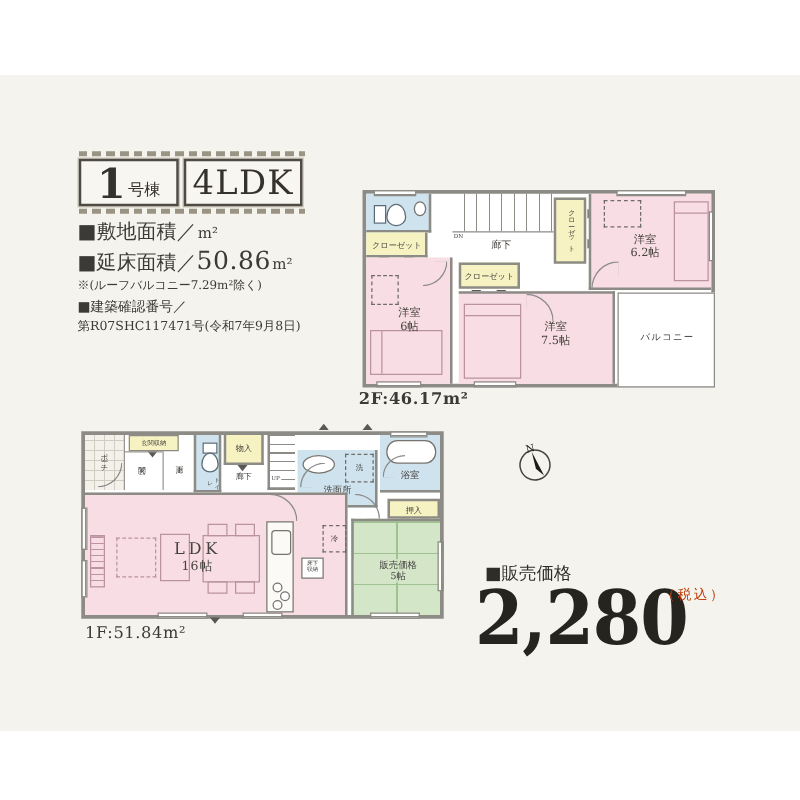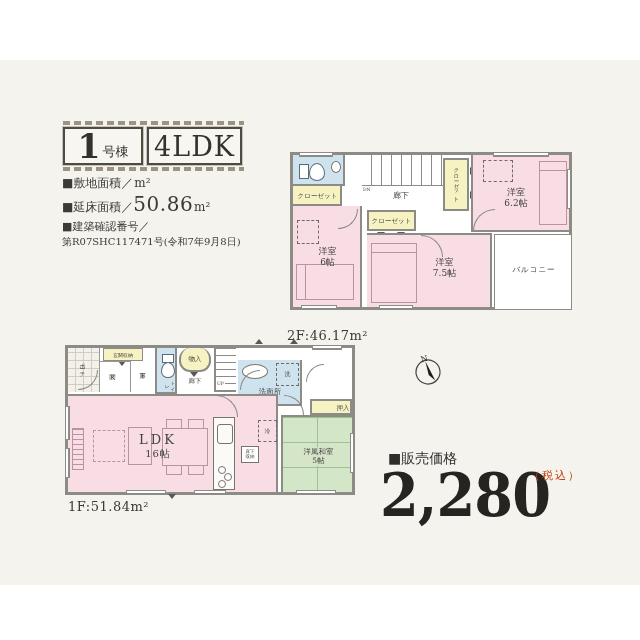--- a/index.html
+++ b/index.html
@@ -17,21 +17,21 @@
   .plates{display:flex;gap:4px;}
   .plate{border:2px solid #4e4a44;background:#f8f6f1;box-shadow:0 0 0 1px #c9c4b6;display:flex;align-items:center;justify-content:center;box-sizing:border-box;}
   .plate1{width:80px;height:38px;}
   .plate2{width:95px;height:38px;font-size:27px;letter-spacing:1px;color:#35322e;}
   .p1big{font-size:33px;font-weight:bold;color:#35322e;line-height:1;}
   .p1small{font-size:13px;color:#35322e;margin-left:2px;padding-top:12px;}
 
   
   .specs{position:absolute;left:62px;top:175px;color:#3c3a36;}
   .spec-line{display:flex;align-items:baseline;white-space:nowrap;}
-  .sl{font-size:12px;}
+  .sl{font-size:16px;}
   .sv{font-size:20px;letter-spacing:.5px;}
   .su{font-size:12px;margin-left:1px;}
   .note{font-size:9.5px;margin-top:1px;}
   .permit{font-size:11px;margin-top:3px;}
   .permitnum{font-size:10px;margin-top:1px;}
 
   
   .plan{position:absolute;background:#fff;border:3px solid #8d8b86;box-sizing:border-box;}
   #plan2f{left:290px;top:152px;width:282px;height:158px;}
   #plan1f{left:65px;top:345px;width:290px;height:150px;}
@@ -106,20 +106,21 @@
 <div class="specs">
   <div class="spec-line">
     <span class="sl">■敷地面積／</span>
     <span class="su">m²</span>
   </div>
   <div class="spec-line">
     <span class="sl">■延床面積／</span>
     <span class="sv">50.86</span>
     <span class="su">m²</span>
   </div>
+  <div class="note">※(ルーフバルコニー7.29m²除く)</div>
   <div class="permit">■建築確認番号／</div>
   <div class="permitnum">第R07SHC117471号(令和7年9月8日)</div>
 </div>
 
 <div class="plan" id="plan2f">
 
   <div class="room blue br bb" style="left:0;top:0;width:52px;height:31px;">
     <div class="wctank" style="left:6px;top:9px;width:8px;height:13px;"></div>
     <div class="wcpot" style="left:16px;top:8px;width:14px;height:16px;"></div>
     <div class="oval" style="left:38px;top:6px;width:8px;height:10px;"></div>
@@ -198,21 +199,21 @@
   <div class="arc arcbr" style="left:45px;top:54px;width:20px;height:20px;"></div>
   <div class="arc arctr" style="left:128px;top:80px;width:22px;height:22px;"></div>
   <div class="arc arctl" style="left:180px;top:54px;width:22px;height:22px;"></div>
 
   <div class="winh" style="left:6px;top:-3px;width:34px;"></div>
   <div class="winh" style="left:200px;top:-3px;width:56px;"></div>
   <div class="winh" style="left:8px;top:150px;width:36px;"></div>
   <div class="winh" style="left:86px;top:150px;width:34px;"></div>
   <div class="winv" style="left:274px;top:14px;height:40px;"></div>
 </div>
-<div class="arealbl" style="left:287px;top:328px;">2F:46.17m²</div>
+<div class="arealbl" style="left:287px;top:312px;font-weight:bold;">2F:46.17m²</div>
 
 <div class="compass">
   <svg width="32" height="34" viewBox="0 0 32 34">
     <g transform="rotate(-14 16 19)">
       <circle cx="16" cy="19" r="12" fill="none" stroke="#45433f" stroke-width="1.2"></circle>
       <polygon points="16,8 21,29 16,22" fill="#1c1b19"></polygon>
       <text x="12" y="8" font-size="8" fill="#1c1b19" font-family="DejaVu Serif, serif">N</text>
     </g>
   </svg>
 </div>
@@ -245,21 +246,21 @@
   </div>
 
   <div class="room blue bl br bb" style="left:87px;top:0;width:22px;height:46px;">
     <div class="wctank" style="left:5px;top:6px;width:10px;height:7px;"></div>
     <div class="wcpot" style="left:4px;top:14px;width:12px;height:14px;"></div>
     <div class="lbl vert" style="left:7px;top:29px;font-size:4.5px;">
       <span>トイレ</span>
     </div>
   </div>
 
-  <div class="room yellow bl br bb" style="left:111px;top:0;width:32px;height:24px;border-radius:11px;">
+  <div class="room yellow bl br bb" style="left:111px;top:0;width:32px;height:24px;">
     <div class="lbl" style="left:0;top:7px;width:28px;font-size:6.5px;">
       <span>物入</span>
     </div>
   </div>
   <div class="vmark" style="left:122px;top:24px;"></div>
   <div class="lbl" style="left:112px;top:29px;width:30px;font-size:6.5px;">
     <span>廊下</span>
   </div>
 
   <div class="room stairsh bl bb" style="left:146px;top:0;width:22px;height:44px;"></div>
@@ -270,20 +271,26 @@
   <div class="room blue br bb" style="left:170px;top:0;width:64px;height:46px;margin-top:12px;">
     <div class="oval" style="left:4px;top:4px;width:24px;height:13px;"></div>
     <div class="dashb" style="left:38px;top:3px;width:21px;height:21px;">
       <span>洗</span>
     </div>
     <div class="lbl" style="left:0;top:27px;width:64px;font-size:7.5px;">
       <span>洗面所</span>
     </div>
   </div>
 
+  <div class="room blue bb" style="left:236px;top:0;width:48px;height:46px;">
+    <div class="tub" style="left:5px;top:4px;width:38px;height:17px;"></div>
+    <div class="lbl" style="left:0;top:27px;width:48px;font-size:7.5px;">
+      <span>浴室</span>
+    </div>
+  </div>
 
   <div class="room pink bt br" style="left:0;top:46px;width:210px;height:98px;">
     <div class="furn" style="left:4px;top:32px;width:10px;height:40px;background:repeating-linear-gradient(0deg,transparent 0 4px,#bb93a0 4px 5px);"></div>
     <div class="dashb" style="left:25px;top:34px;width:30px;height:30px;border-color:#bb93a0;"></div>
     <div class="furn" style="left:60px;top:31px;width:22px;height:36px;"></div>
     <div class="furn" style="left:94px;top:32px;width:44px;height:36px;"></div>
     <div class="furn" style="left:98px;top:23px;width:14px;height:8px;"></div>
     <div class="furn" style="left:120px;top:23px;width:14px;height:8px;"></div>
     <div class="furn" style="left:98px;top:69px;width:14px;height:8px;"></div>
     <div class="furn" style="left:120px;top:69px;width:14px;height:8px;"></div>
@@ -300,30 +307,30 @@
     </div>
     <div class="ubox" style="left:173px;top:50px;width:18px;height:17px;">
       <span style="display:block;width:12px;margin:0 auto;white-space:normal;">床下収納</span>
     </div>
     <div class="dashb" style="left:190px;top:24px;width:17px;height:20px;">
       <span>冷</span>
     </div>
   </div>
 
   <div class="room yellow ba" style="left:242px;top:51px;width:42px;height:16px;">
-    <div class="lbl" style="left:12px;top:3px;width:38px;font-size:6.5px;">
+    <div class="lbl" style="left:0;top:3px;width:38px;font-size:6.5px;">
       <span>押入</span>
     </div>
   </div>
   <div class="vmark" style="left:252px;top:67px;"></div>
   <div class="vmark" style="left:268px;top:67px;"></div>
 
   <div class="room tatami bl bt" style="left:213px;top:67px;width:71px;height:77px;">
     <div class="lbl" style="left:0;top:30px;width:71px;font-size:7.5px;background:rgba(212,230,200,.8);">
-      <span>洋風和室</span>
+      <span>販売価格</span>
       <span>5帖</span>
     </div>
   </div>
 
   <div class="arc arcbr" style="left:10px;top:22px;width:20px;height:20px;"></div>
   <div class="arc arctr" style="left:148px;top:47px;width:22px;height:22px;"></div>
   <div class="arc arctl" style="left:172px;top:22px;width:20px;height:20px;"></div>
   <div class="arc arctl" style="left:238px;top:16px;width:18px;height:18px;"></div>
   <div class="arc arctr" style="left:216px;top:47px;width:20px;height:20px;"></div>
 

